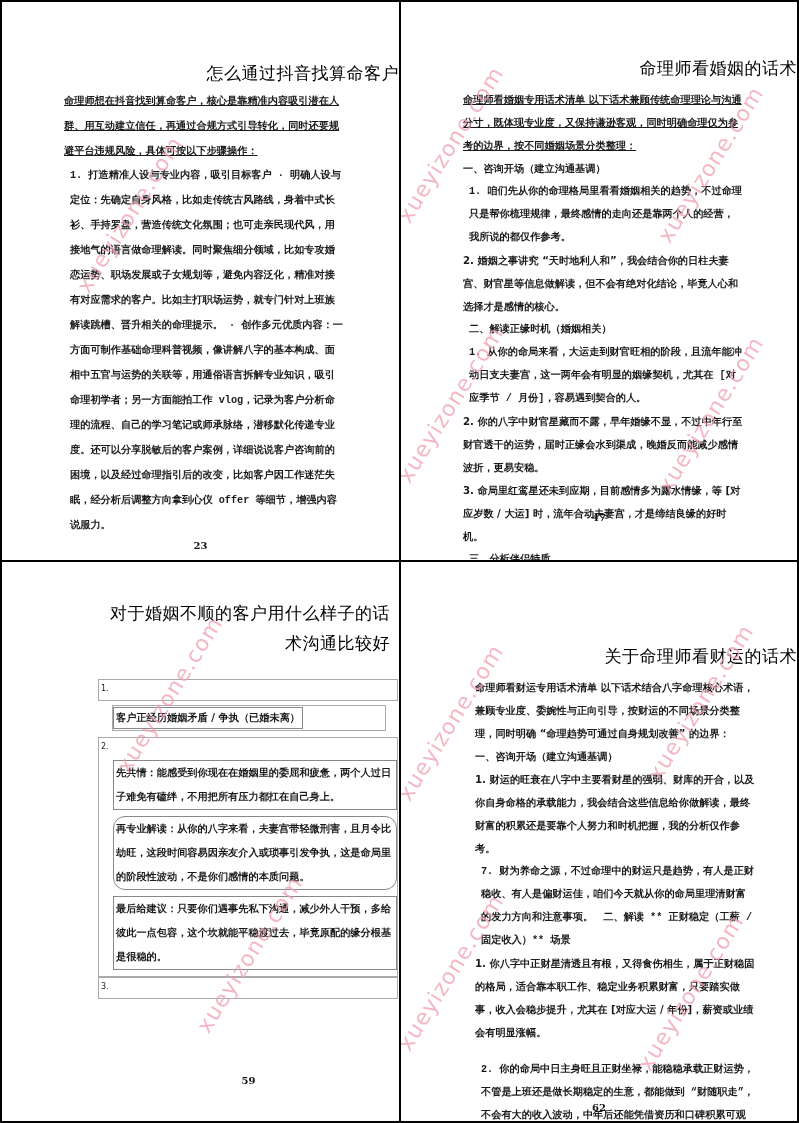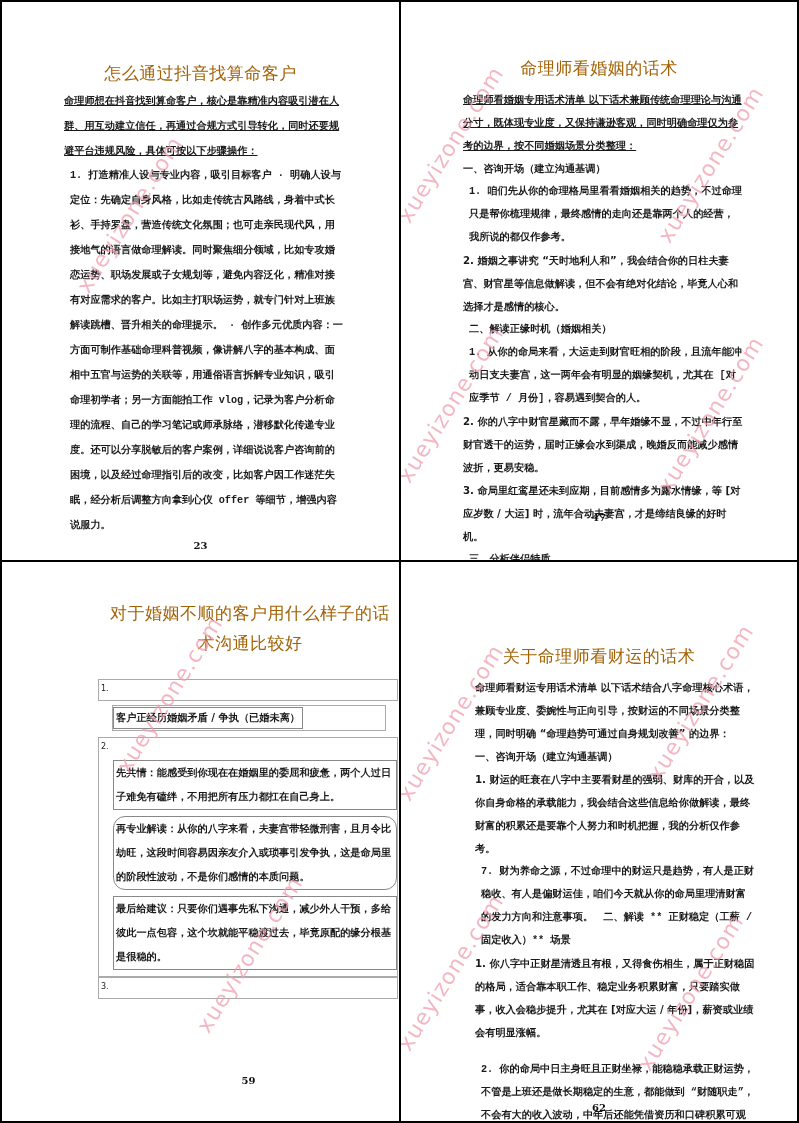--- a/index.html
+++ b/index.html
@@ -6,21 +6,21 @@
   html, body { width: 799px; height: 1123px; background: #fff; overflow: hidden; }
   body { font-family: "DejaVu Serif", "Liberation Serif", serif; color: #111; position: relative; }
   .sheet { position: absolute; left: 0; top: 0; width: 799px; height: 1123px; border: 2px solid #000; border-top-width: 2px; }
   .vline { position: absolute; left: 399px; top: 0; width: 2px; height: 1123px; background: #000; }
   .hline { position: absolute; left: 0; top: 560px; width: 799px; height: 2px; background: #000; }
   .page { position: absolute; overflow: hidden; }
   .p1 { left: 2px; top: 2px; width: 397px; height: 558px; }
   .p2 { left: 401px; top: 2px; width: 396px; height: 558px; }
   .p3 { left: 2px; top: 562px; width: 397px; height: 559px; margin-left: 48px; }
   .p4 { left: 401px; top: 562px; width: 396px; height: 707px; margin-top: 28px; }
-  .title { font-family: "DejaVu Sans", "Liberation Sans", sans-serif; font-size: 17px; text-align: center; font-weight: normal; color: #a16207; letter-spacing: 0.5px; }
+  .title { font-family: "DejaVu Sans", "Liberation Sans", sans-serif; font-size: 17px; text-align: right; font-weight: normal; color: #000000; letter-spacing: 0.5px; }
   .body { position: absolute; left: 62px; width: 280px; font-size: 10.2px; line-height: 25px; font-weight: bold; font-family: "DejaVu Sans", "Liberation Sans", sans-serif; color: #1a1a1a; }
   .body p { margin: 0; }
   .u { text-decoration: underline; }
   .indent { padding-left: 6px; font-family: Liberation Mono, monospace; }
   .pnum { position: absolute; width: 100%; text-align: center; font-size: 10px; font-weight: bold; font-family: "DejaVu Serif", serif; }
   .wm { position: absolute; color: #f0a0b0; font-family: "DejaVu Sans", sans-serif; font-size: 22px; transform: rotate(-58deg); opacity: 0.75; white-space: nowrap; pointer-events: none; letter-spacing: 1px; }
   .box { border: 1px solid #999; padding: 0 3px; margin: 0; }
   .ibox { border: 1px solid #888; display: inline-block; padding: 0 2px; }
   .p3 .body { line-height: 24px; }
   .numrow { border: 1px solid #aaa; height: 22px; font-size: 8px; font-weight: normal; line-height: 18px; padding-left: 2px; margin-left: -14px; width: 300px; }

